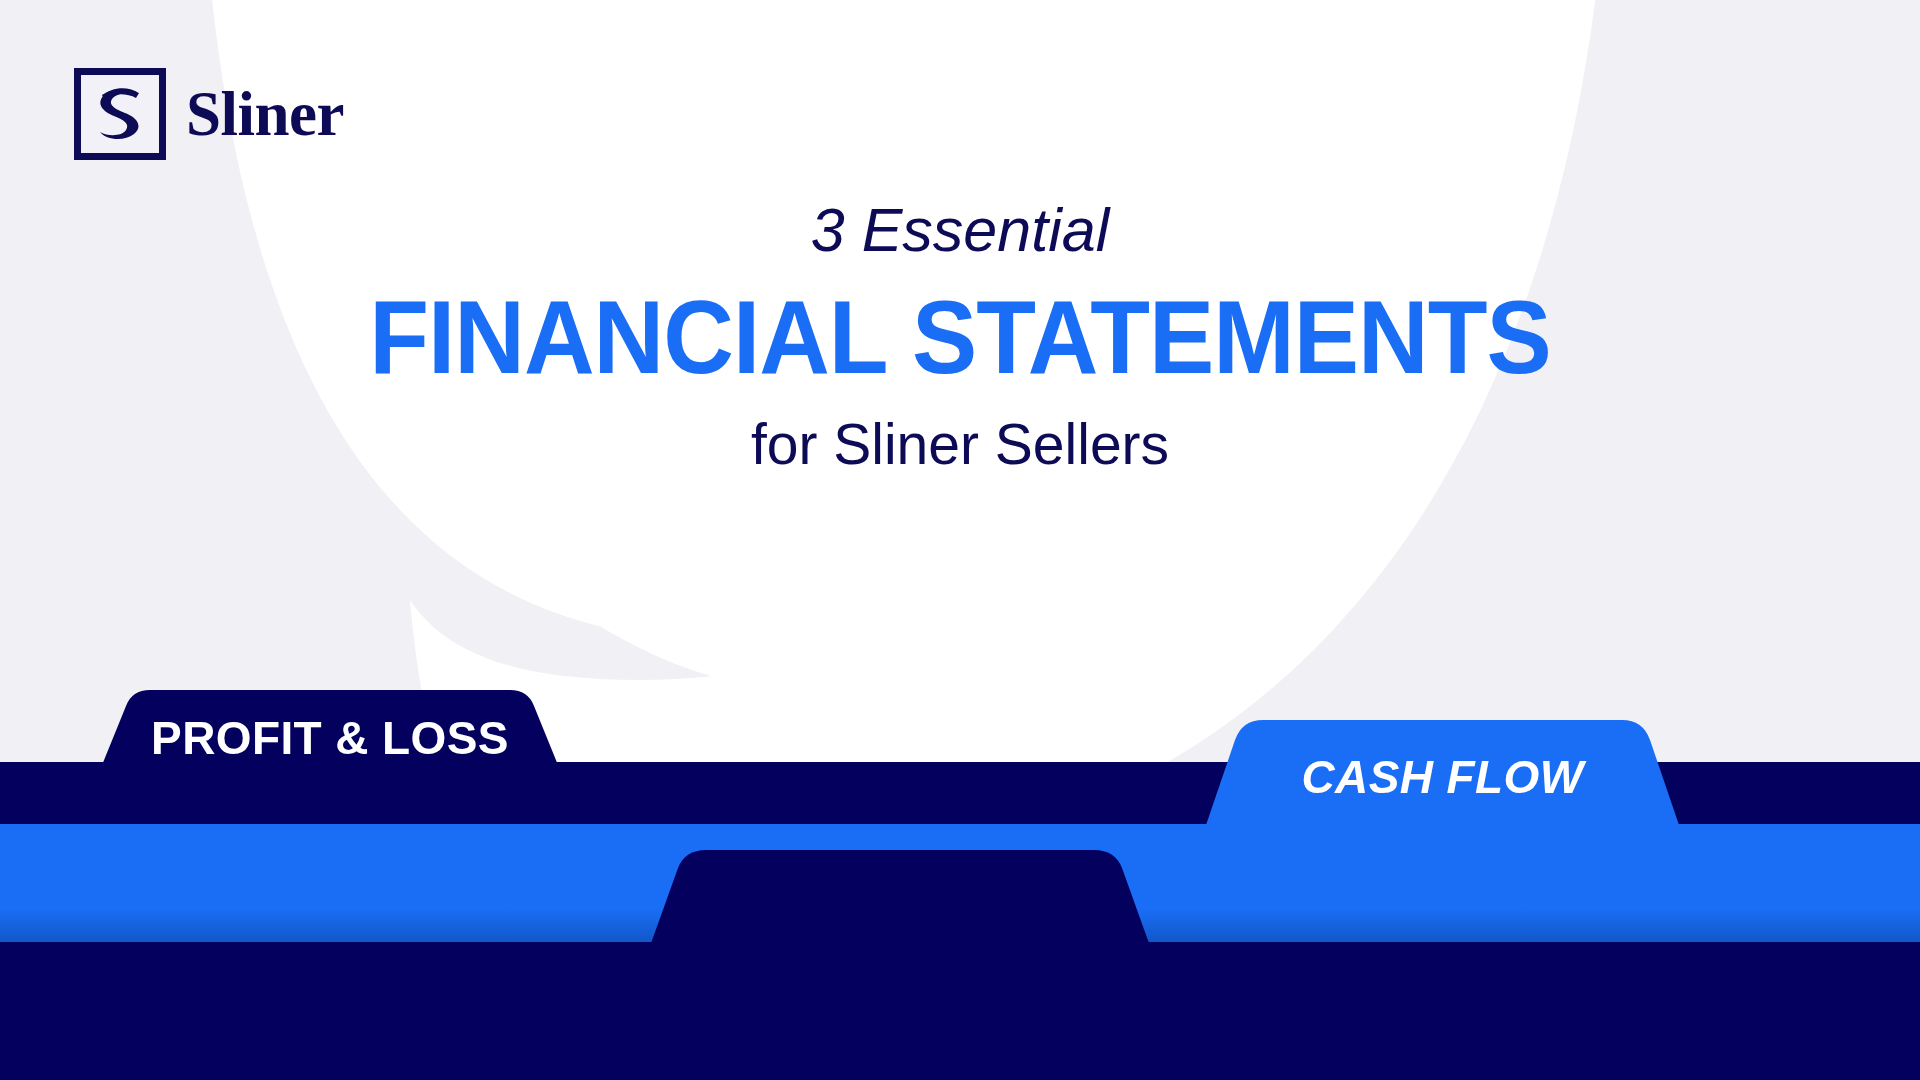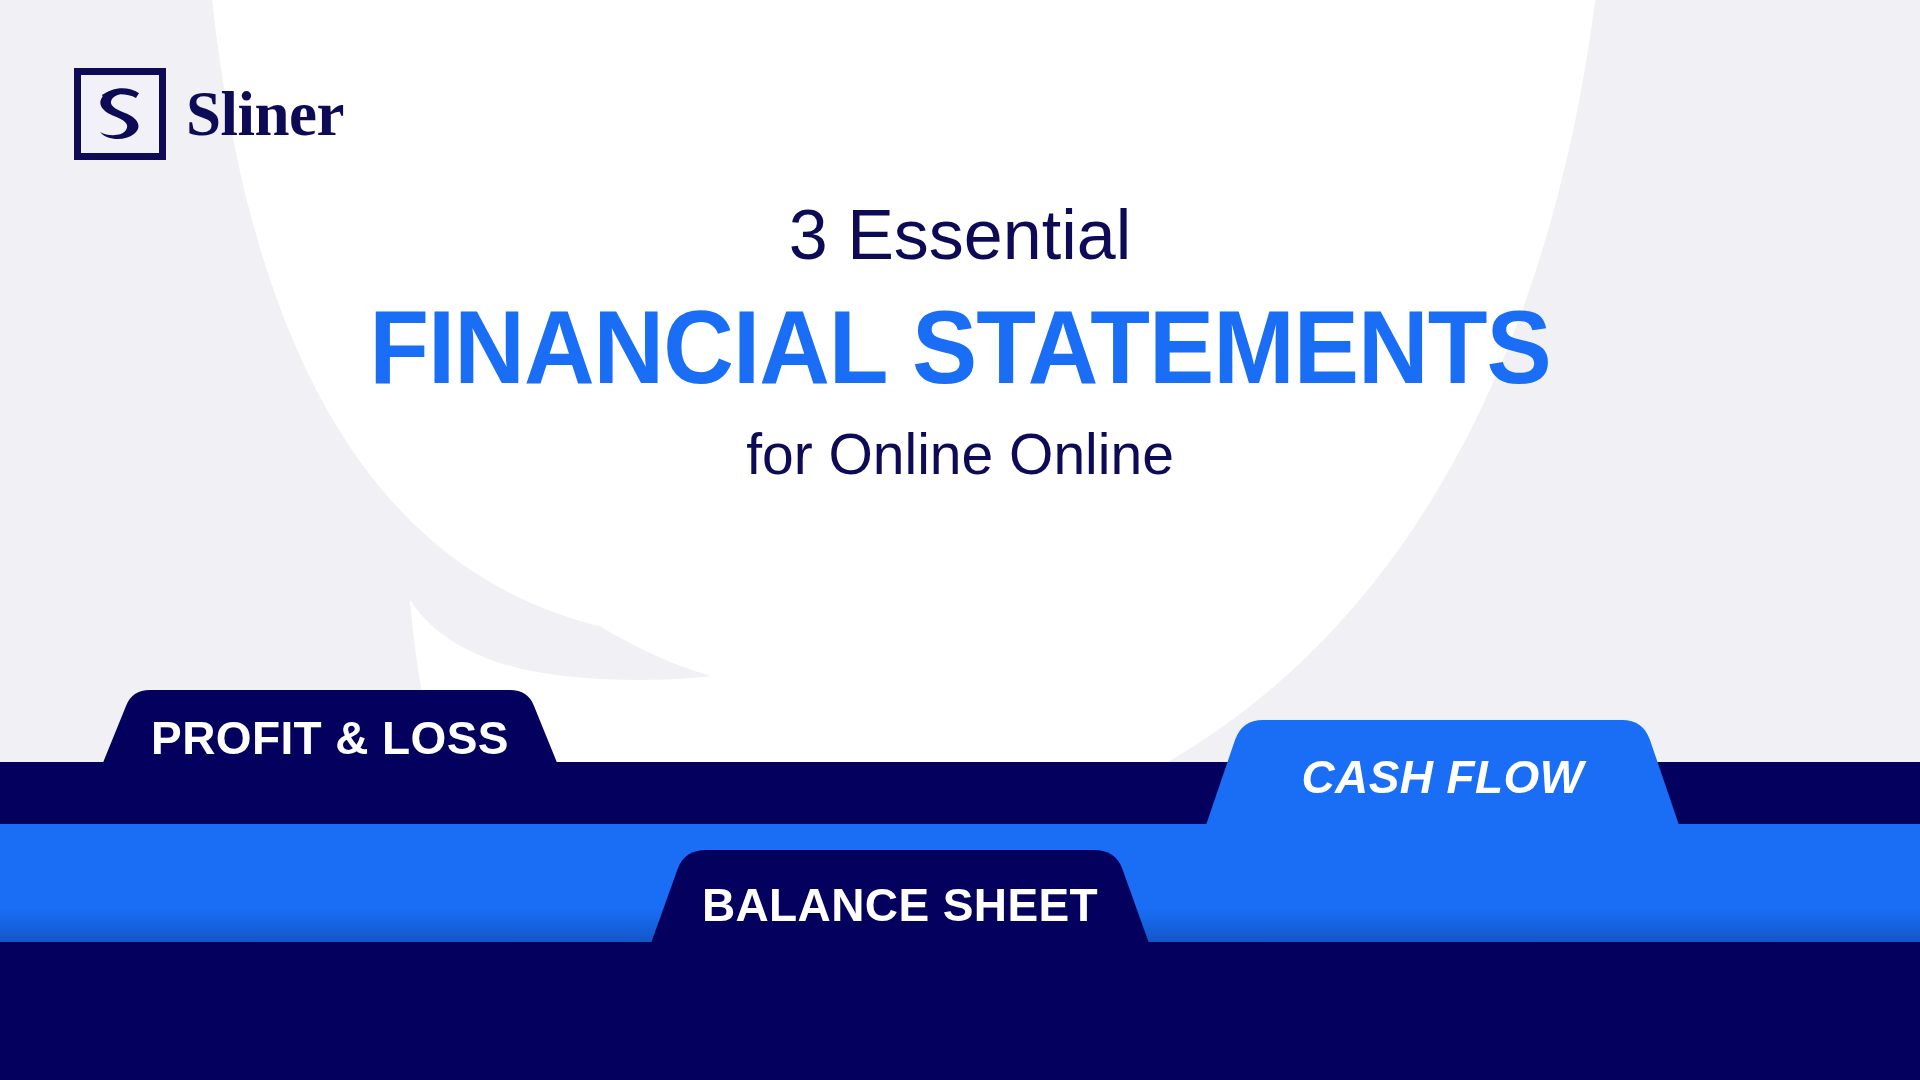--- a/index.html
+++ b/index.html
@@ -50,25 +50,26 @@
 
   
   .headline {
     position:absolute;
     left:0; right:0;
     top:196px;
     text-align:center;
     z-index:5;
   }
   .eyebrow {
-    font-size:70px;
+    font-size:61px;
     font-weight:400;
     color:#0d0a56;
     line-height:1.12;
     letter-spacing:0px;
+    font-style:italic;
   }
   .title {
     font-size:104px;
     font-weight:700;
     color:#1a6ef5;
     line-height:1.18;
     letter-spacing:-1px;
     white-space:nowrap;
     transform:scaleX(0.94);
     margin-top:12px;
@@ -204,21 +205,21 @@
                  C25 26, 18 22, 22 16 C26 10, 39 9, 47 9 Z" fill="#0d0a56"></path>
         <path d="M12 12 C22 5, 40 5, 49 10 L46 15 C37 10, 22 10, 14 16 Z" fill="#0d0a56"></path>
       </svg>
     </div>
     <div class="logo-word">Sliner</div>
   </div>
 
   <div class="headline">
     <div class="eyebrow">3 Essential</div>
     <div class="title">FINANCIAL STATEMENTS</div>
-    <div class="subtitle">for Online Online</div>
+    <div class="subtitle">for Sliner Sellers</div>
   </div>
 
   <div class="tab tab-pl">
     <svg width="460" height="80" viewBox="0 0 460 80" aria-hidden="true">
       <path d="M 0 80 L 26 16 Q 32 0, 50 0 L 410 0 Q 428 0, 434 16 L 460 80 Z" fill="#03005e"></path>
     </svg>
     <span class="tab-label">PROFIT &amp; LOSS</span>
   </div>
 
   <div class="band band-navy-top"></div>
@@ -229,18 +230,17 @@
     </svg>
     <span class="tab-label">CASH FLOW</span>
   </div>
 
   <div class="band band-blue"></div>
 
   <div class="tab tab-bs">
     <svg width="500" height="96" viewBox="0 0 500 96" aria-hidden="true">
       <path d="M 0 96 L 28 18 Q 35 0, 56 0 L 444 0 Q 465 0, 472 18 L 500 96 Z" fill="#03005e"></path>
     </svg>
-    <span class="tab-label">BALANCE SHEET</span>
   </div>
 
   <div class="band band-navy-bottom"></div>
 
 </div>
 
 </body></html>

